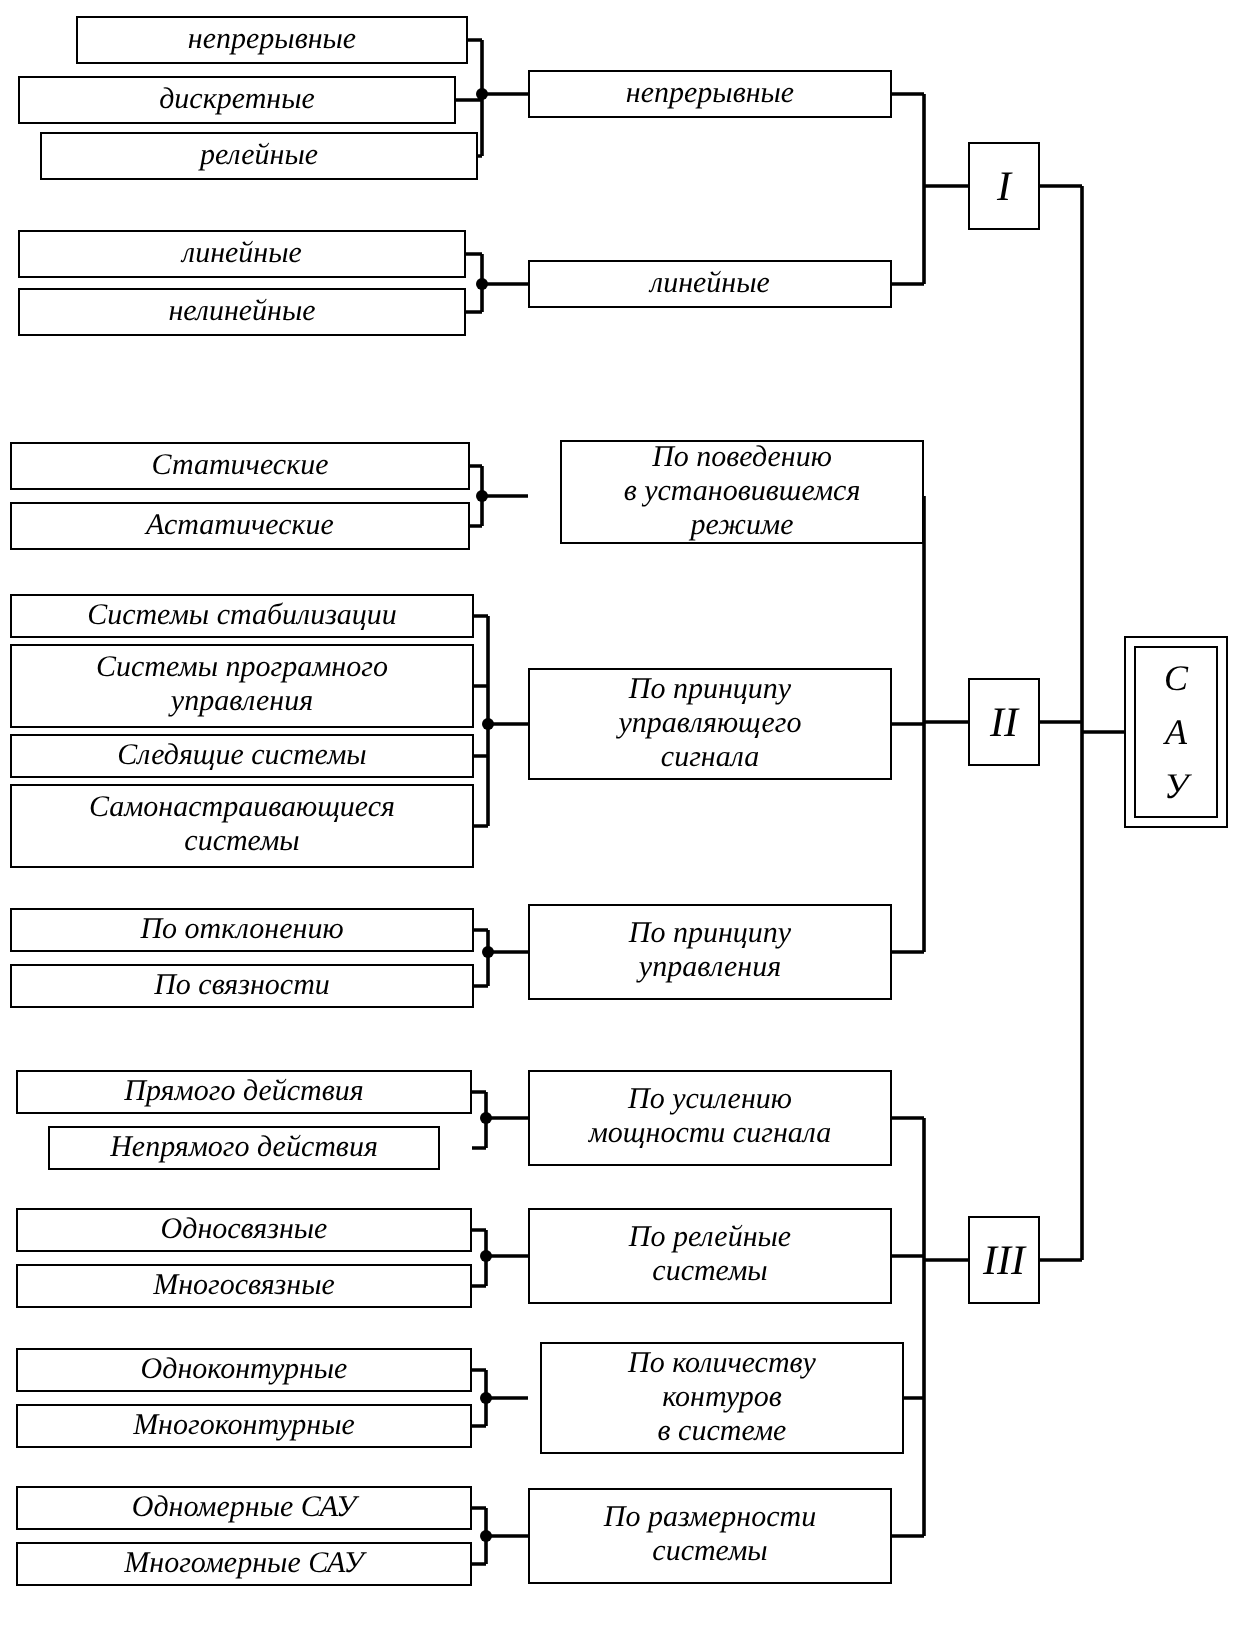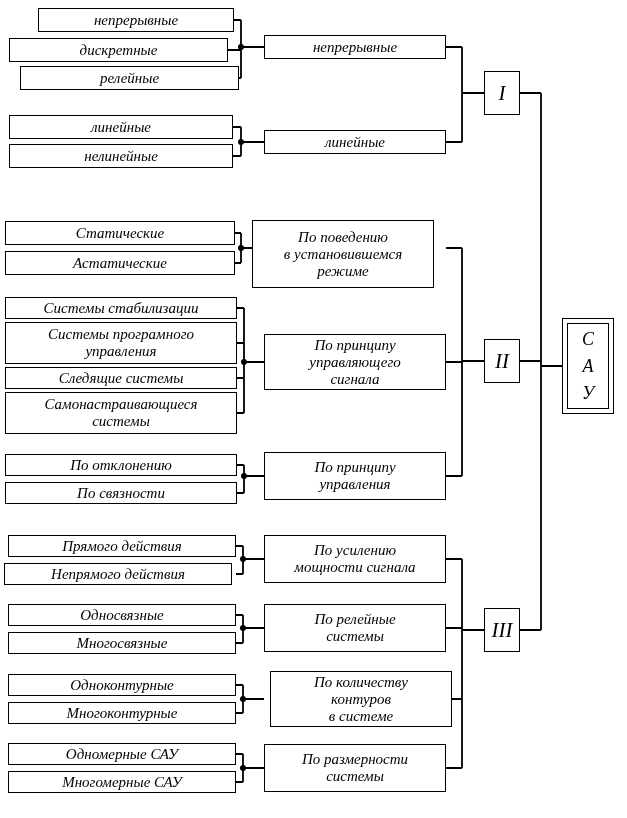--- a/index.html
+++ b/index.html
@@ -95,39 +95,39 @@
     <span>Самонастраивающиеся</span>
     <span>системы</span>
   </div>
   <div class="box" style="left:5px;top:454px;width:232px;height:22px">
       <span>По отклонению</span>
     </div>
   <div class="box" style="left:5px;top:482px;width:232px;height:22px">
       <span>По связности</span>
     </div>
 
-  <div class="box" style="left:252px;top:220px;width:182px;height:68px">
+  <div class="box" style="left:280px;top:220px;width:182px;height:52px">
     <span>По поведению</span>
     <span>в установившемся</span>
     <span>режиме</span>
   </div>
   <div class="box" style="left:264px;top:334px;width:182px;height:56px">
     <span>По принципу</span>
     <span>управляющего</span>
     <span>сигнала</span>
   </div>
   <div class="box" style="left:264px;top:452px;width:182px;height:48px">
     <span>По принципу</span>
     <span>управления</span>
   </div>
 
   <div class="box" style="left:8px;top:535px;width:228px;height:22px">
       <span>Прямого действия</span>
     </div>
-  <div class="box" style="left:4px;top:563px;width:228px;height:22px">
+  <div class="box" style="left:24px;top:563px;width:196px;height:22px">
       <span>Непрямого действия</span>
     </div>
   <div class="box" style="left:8px;top:604px;width:228px;height:22px">
       <span>Односвязные</span>
     </div>
   <div class="box" style="left:8px;top:674px;width:228px;height:22px">
       <span>Одноконтурные</span>
     </div>
   <div class="box" style="left:8px;top:632px;width:228px;height:22px">
       <span>Многосвязные</span>

